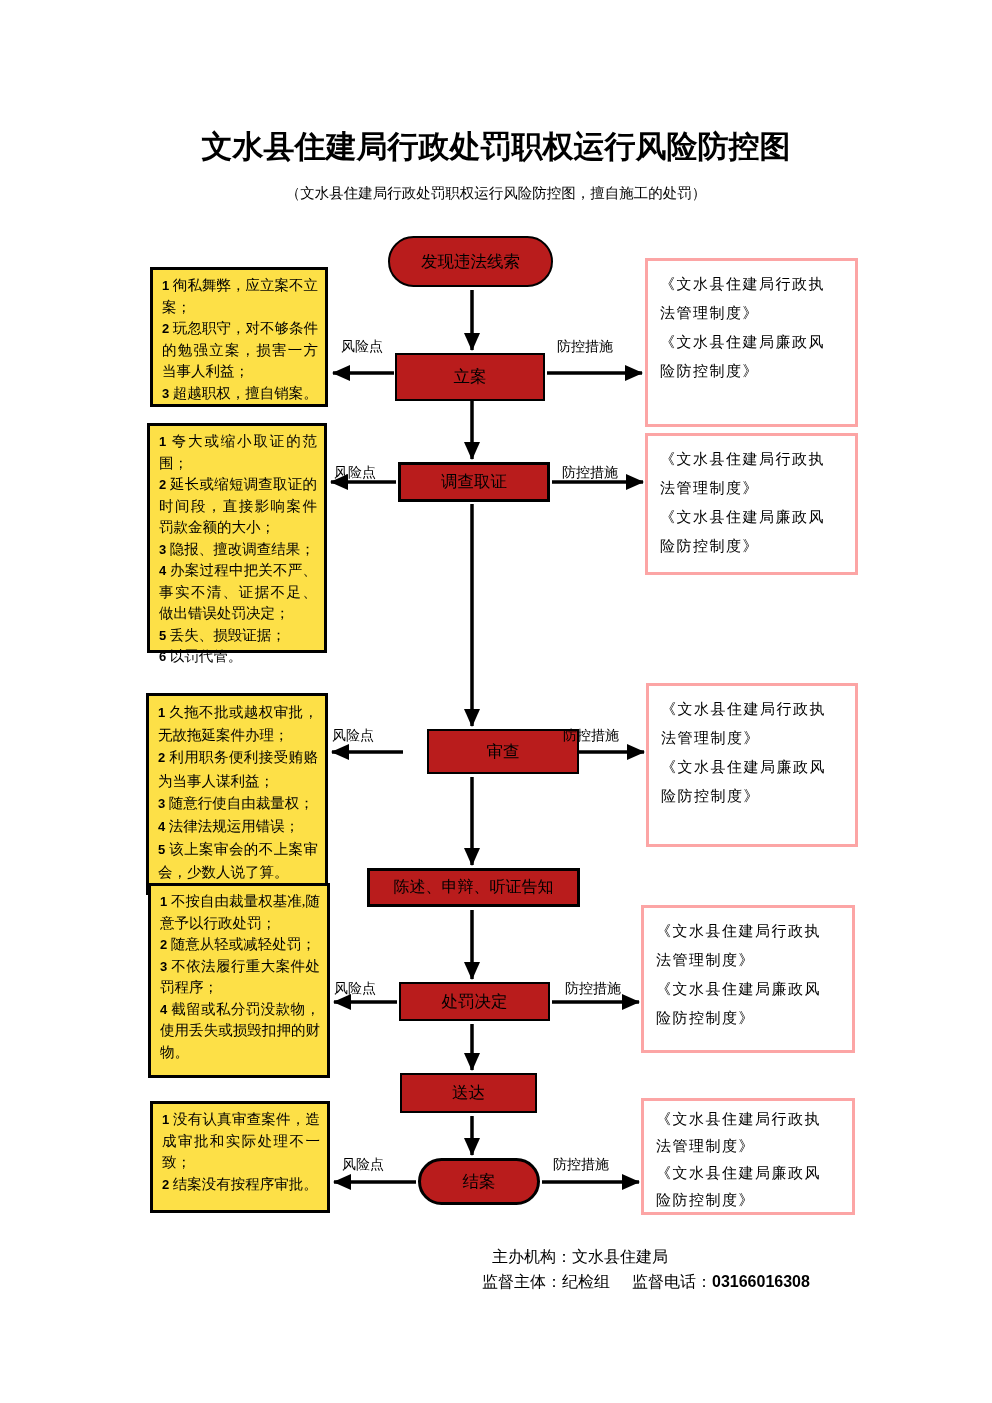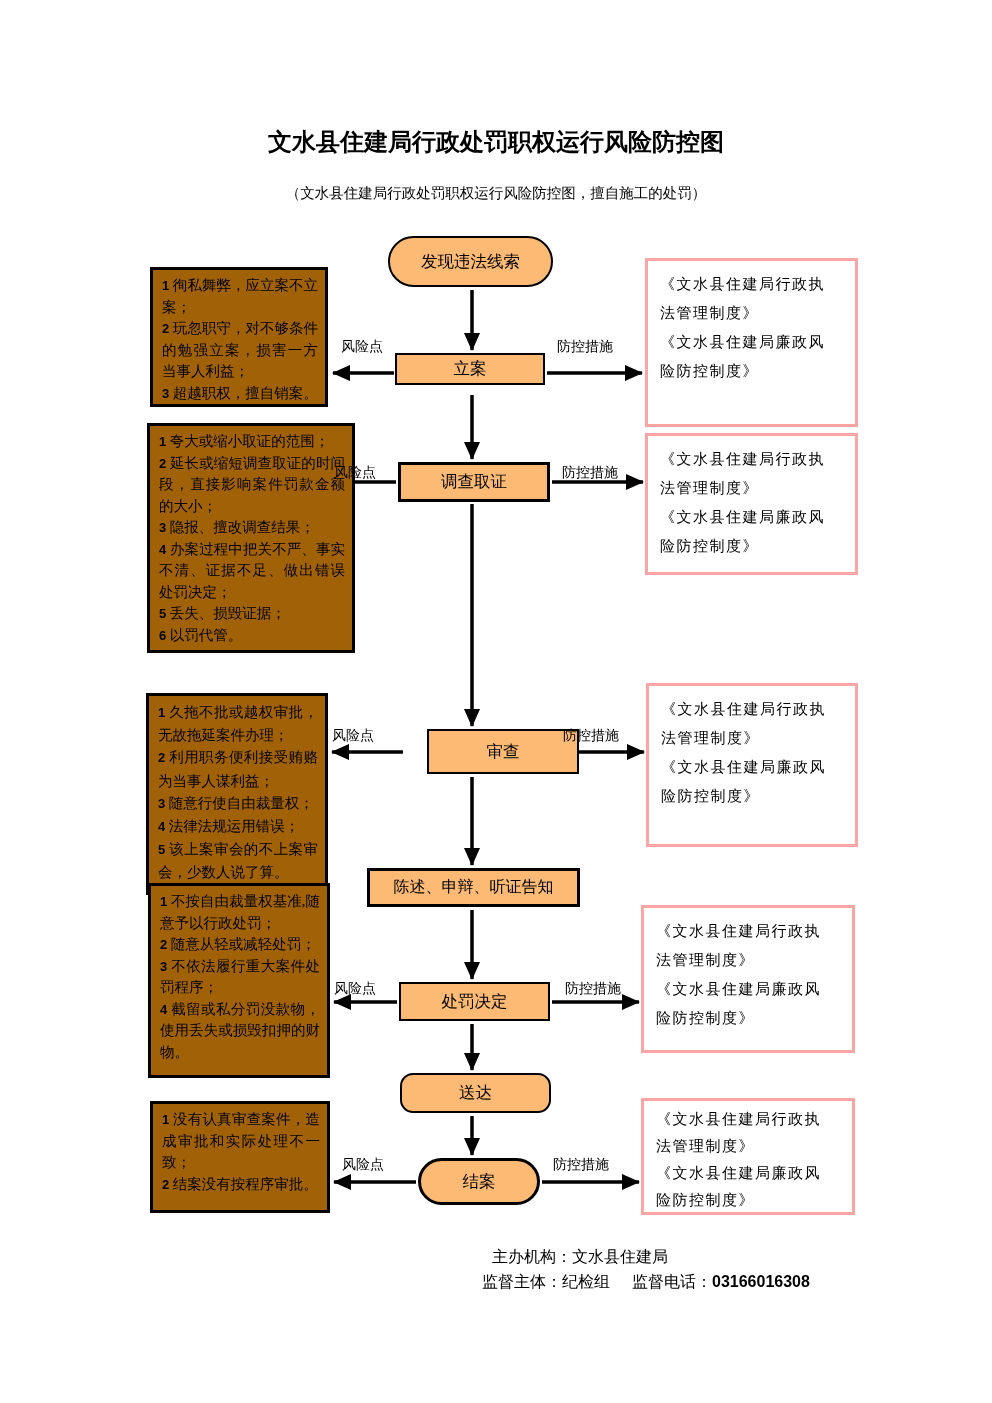--- a/index.html
+++ b/index.html
@@ -3,39 +3,39 @@
 <meta charset="utf-8">
 <style>
   html,body { margin:0; padding:0; background:#ffffff; }
   #page {
     position:relative; width:992px; height:1403px; background:#ffffff;
     color:#000; font-family:"Liberation Serif","DejaVu Serif",serif;
     overflow:hidden;
   }
   .title {
     position:absolute; top:126px; left:0; width:100%; text-align:center;
-    font-size:24px; font-weight:bold;
+    font-size:31px; font-weight:bold;
     font-family:"Liberation Sans","DejaVu Sans",sans-serif;
   }
   .subtitle {
     position:absolute; top:184px; left:0; width:100%; text-align:center;
     font-size:14.5px;
   }
   .arrows { position:absolute; left:0; top:0; width:992px; height:1403px; }
   .node {
-    position:absolute; background:#fdba74; border:2px solid #000;
+    position:absolute; background:#b91c1c; border:2px solid #000;
     display:flex; align-items:center; justify-content:center;
     font-size:16.5px; box-sizing:border-box; z-index:2; text-align:center;
   }
   .thick { border-width:3px; }
   .oval  { border-radius:30px; }
   .risk-box {
     position:absolute; border:3px solid #000; box-sizing:border-box;
     padding:5px 7px 0 9px; font-size:14.5px; line-height:21.5px;
-    text-align:justify; background:#a16207; z-index:2;
+    text-align:justify; background:#fde047; z-index:2;
   }
   .risk-item b {
     font-family:"Liberation Sans","DejaVu Sans",sans-serif; font-size:13px;
   }
   .measure-box {
     position:absolute; border:3px solid #fca5a5; box-sizing:border-box;
     padding:9px 6px 0 12px; font-size:15px; line-height:29px;
     letter-spacing:1.5px; white-space:pre-line; background:#fff; z-index:2;
   }
   .row-label { position:absolute; font-size:14px; z-index:3; }
@@ -73,46 +73,46 @@
       <line x1="403" y1="752" x2="332" y2="752" marker-end="url(#ah)"></line>
       <line x1="559" y1="752" x2="644" y2="752" marker-end="url(#ah)"></line>
       <line x1="397" y1="1002" x2="334" y2="1002" marker-end="url(#ah)"></line>
       <line x1="552" y1="1002" x2="639" y2="1002" marker-end="url(#ah)"></line>
       <line x1="416" y1="1182" x2="334" y2="1182" marker-end="url(#ah)"></line>
       <line x1="542" y1="1182" x2="639" y2="1182" marker-end="url(#ah)"></line>
     </g>
   </svg>
 
   <div class="node oval" style="left:388px; top:236px; width:165px; height:51px;">发现违法线索</div>
-  <div class="node" style="left:395px; top:353px; width:150px; height:32px;">立案</div>
+  <div class="node" style="left:395px; top:353px; width:150px; height:48px;">立案</div>
   <div class="node thick" style="left:398px; top:462px; width:152px; height:40px;">调查取证</div>
   <div class="node" style="left:427px; top:729px; width:152px; height:45px;">审查</div>
   <div class="node thick" style="left:367px; top:868px; width:213px; height:39px; font-size:16px;">陈述、申辩、听证告知</div>
   <div class="node" style="left:399px; top:982px; width:151px; height:39px;">处罚决定</div>
-  <div class="node" style="left:400px; top:1073px; width:151px; height:40px;border-radius:13px;">送达</div>
+  <div class="node" style="left:400px; top:1073px; width:137px; height:40px;">送达</div>
   <div class="node oval thick" style="left:418px; top:1158px; width:122px; height:47px;">结案</div>
 
   <div class="row-label" style="left:341px; top:338px;">风险点</div>
   <div class="row-label" style="left:334px; top:464px;">风险点</div>
   <div class="row-label" style="left:332px; top:727px;">风险点</div>
   <div class="row-label" style="left:334px; top:980px;">风险点</div>
   <div class="row-label" style="left:342px; top:1156px;">风险点</div>
 
   <div class="row-label" style="left:557px; top:338px;">防控措施</div>
   <div class="row-label" style="left:562px; top:464px;">防控措施</div>
   <div class="row-label" style="left:563px; top:727px;">防控措施</div>
   <div class="row-label" style="left:565px; top:980px;">防控措施</div>
   <div class="row-label" style="left:553px; top:1156px;">防控措施</div>
 
   <div class="risk-box" style="left:150px; top:267px; width:178px; height:140px;">
       <div class="risk-item"><b>1 </b>徇私舞弊，应立案不立案；</div>
       <div class="risk-item"><b>2 </b>玩忽职守，对不够条件的勉强立案，损害一方当事人利益；</div>
       <div class="risk-item"><b>3 </b>超越职权，擅自销案。</div>
     </div>
-  <div class="risk-box" style="left:147px; top:423px; width:208px; height:230px;">
+  <div class="risk-box" style="left:147px; top:423px; width:180px; height:230px;">
       <div class="risk-item"><b>1 </b>夸大或缩小取证的范围；</div>
       <div class="risk-item"><b>2 </b>延长或缩短调查取证的时间段，直接影响案件罚款金额的大小；</div>
       <div class="risk-item"><b>3 </b>隐报、擅改调查结果；</div>
       <div class="risk-item"><b>4 </b>办案过程中把关不严、事实不清、证据不足、做出错误处罚决定；</div>
       <div class="risk-item"><b>5 </b>丢失、损毁证据；</div>
       <div class="risk-item"><b>6 </b>以罚代管。</div>
     </div>
   <div class="risk-box" style="left:146px; top:665px; width:182px; height:202px; line-height:22.2px;margin-top:28px;">
       <div class="risk-item"><b>1 </b>久拖不批或越权审批，无故拖延案件办理；</div>
       <div class="risk-item"><b>2 </b>利用职务便利接受贿赂为当事人谋利益；</div>

